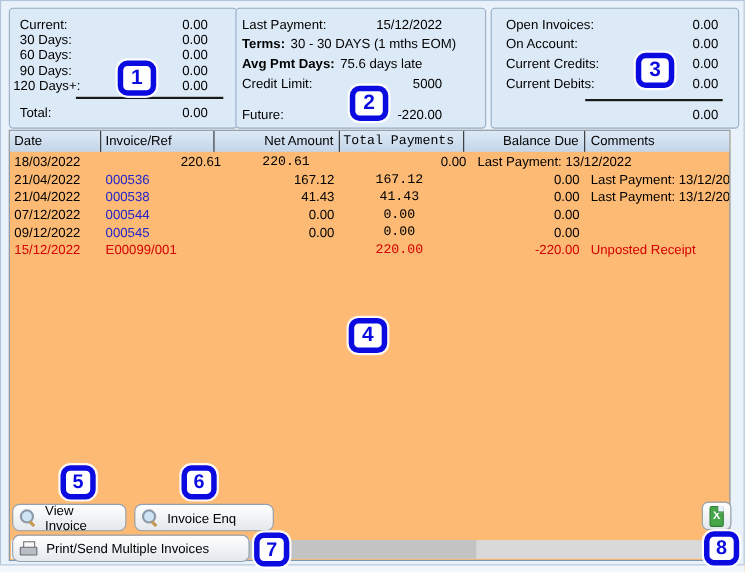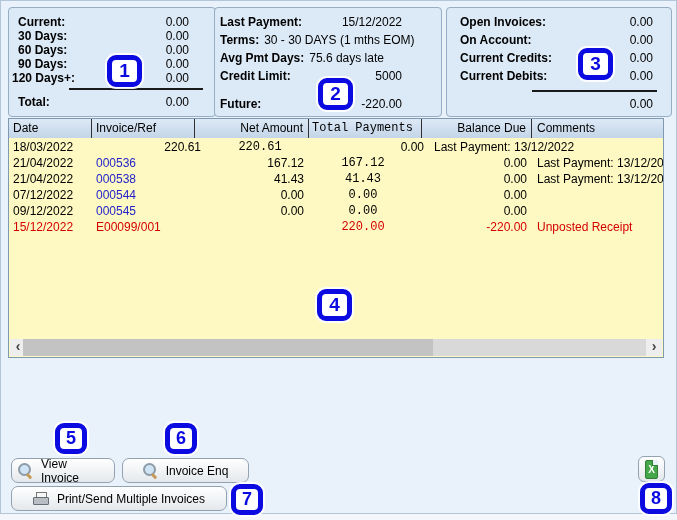--- a/index.html
+++ b/index.html
@@ -16,36 +16,36 @@
   }
   
   .panel{
     position:absolute;top:6px;height:110px;box-sizing:border-box;
     background:#dce9f6;border:1px solid #96adc4;border-radius:4px;
   }
   #panel-aging{left:7px;width:208px;}
   #panel-terms{left:213px;width:228px;}
   #panel-balances{left:445px;width:226px;}
   .prow{position:absolute;left:0;right:0;height:15px;line-height:15px;}
-  .lbl{position:absolute;left:9px;font-weight:bold;white-space:nowrap;}
+  .lbl{position:absolute;left:9px;font-weight:normal;white-space:nowrap;}
   .lbl.wide{left:3px;}
   .lbl.ind{left:13px;}
   .pval{position:absolute;white-space:nowrap;}
   #panel-aging .pval{right:26px;}
   #panel-terms .pval{right:39px;}
   #panel-terms .lbl{left:5px;}
   #panel-balances .pval{right:18px;}
   .prow-inline{position:absolute;left:5px;right:4px;height:15px;line-height:15px;white-space:nowrap;overflow:hidden;}
   .lbl-in{font-weight:bold;}
   .val-in{margin-left:5px;}
   .sumline{position:absolute;height:2px;background:#1a1a1a;}
   
   .table-wrap{
-    position:absolute;left:7px;top:117px;width:656px;height:240px;box-sizing:border-box;
-    background:#fef9c3;border:1px solid #7e99b0;
+    position:absolute;left:7px;top:117px;width:656px;height:392px;box-sizing:border-box;
+    background:#fdba74;border:1px solid #7e99b0;
   }
   .thead{
     position:absolute;left:0;right:0;top:0;height:19px;display:flex;
     background:linear-gradient(#dde9f6,#c3d5e8);
   }
   .th{box-sizing:border-box;line-height:19px;border-right:1px solid #2f2f2f;overflow:hidden;white-space:nowrap;}
   .trow{position:absolute;left:0;right:0;height:16px;display:flex;line-height:16px;}
   .td{box-sizing:border-box;overflow:hidden;white-space:nowrap;}
   .c-date{width:83px;padding-left:4px;}
   .c-ref{width:103px;padding-left:4px;}
@@ -62,21 +62,21 @@
     background:#eeeeee;color:#444;font-size:14px;font-weight:bold;
   }
   .sb-arr.left{left:0;}
   .sb-arr.right{right:0;}
   .sb-thumb{position:absolute;left:13px;top:0;width:410px;height:17px;background:#c3c3c3;}
   
   .btn{
     position:absolute;box-sizing:border-box;height:25px;
     border:1px solid #93a2b1;border-radius:7px;
     background:linear-gradient(#ffffff,#e4e8ec);
-    display:flex;align-items:center;justify-content:center;gap:8px;
+    display:flex;align-items:center;gap:8px;
     font-size:12px;color:#000;cursor:default;padding:0 6px;
   }
   #btn-view{left:10px;top:457px;width:104px;}
   #btn-enq{left:121px;top:457px;width:127px;}
   #btn-print{left:10px;top:485px;width:216px;}
   #btn-excel{left:637px;top:455px;width:27px;height:26px;border-radius:6px;}
   
   .mag{position:relative;width:15px;height:15px;flex:0 0 15px;}
   .mag::before{
     content:"";position:absolute;left:0;top:0;width:9px;height:9px;

